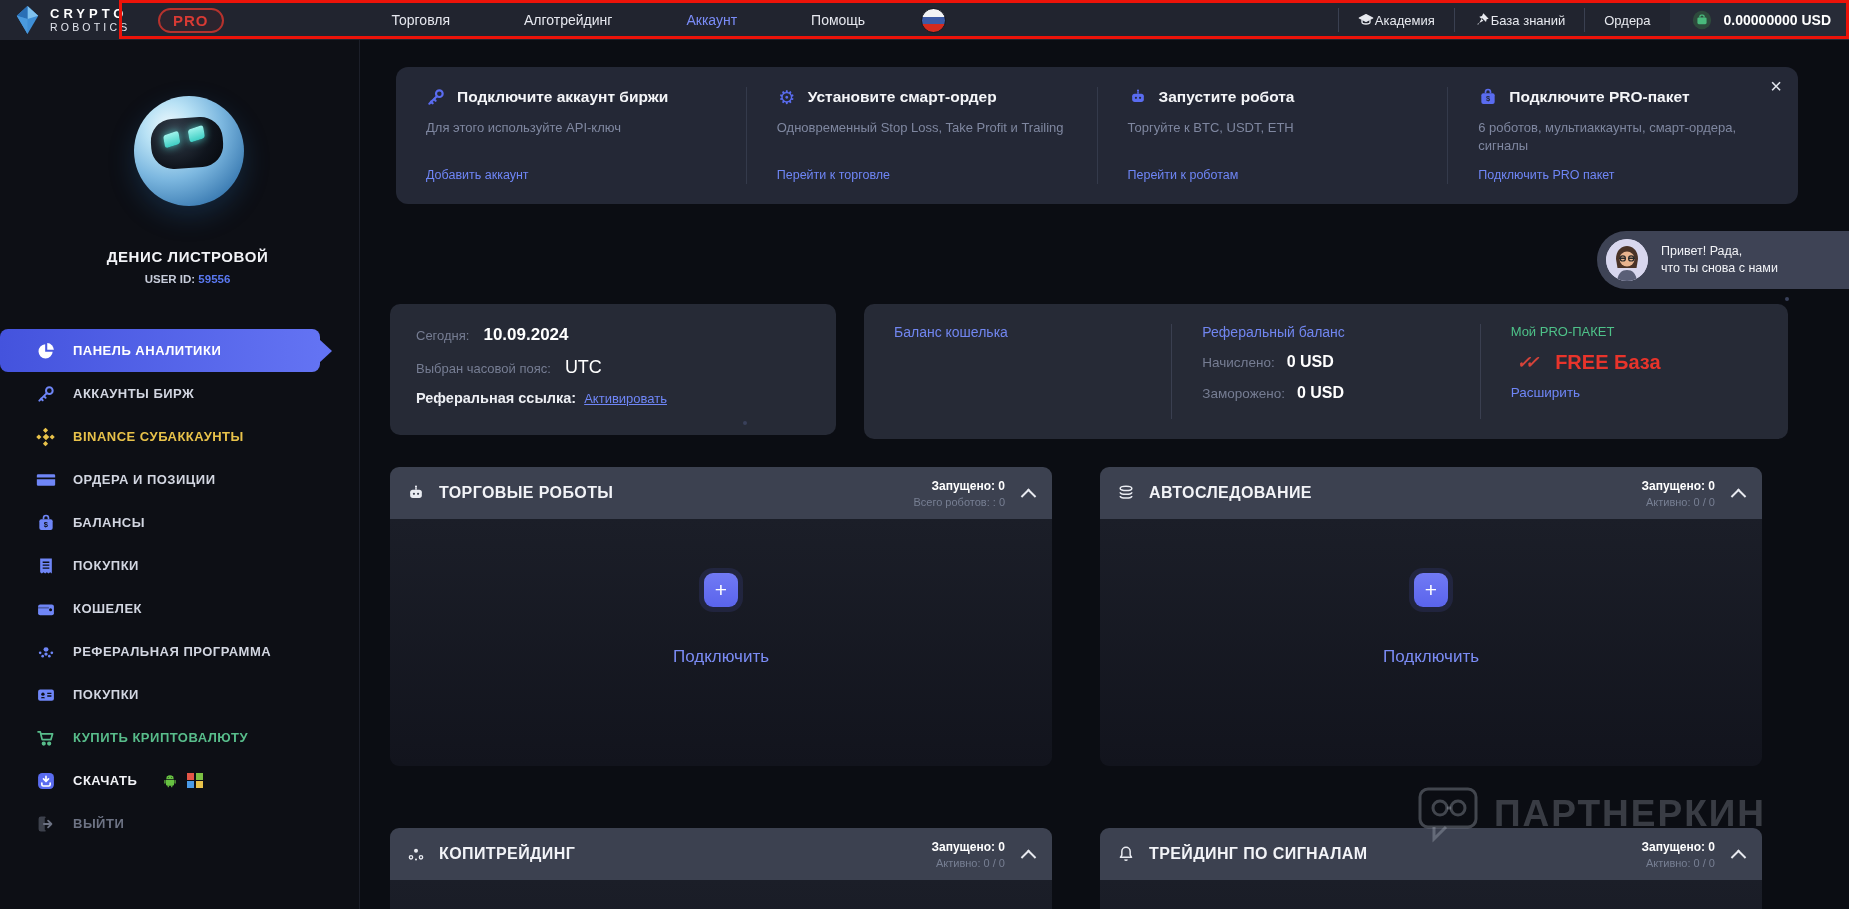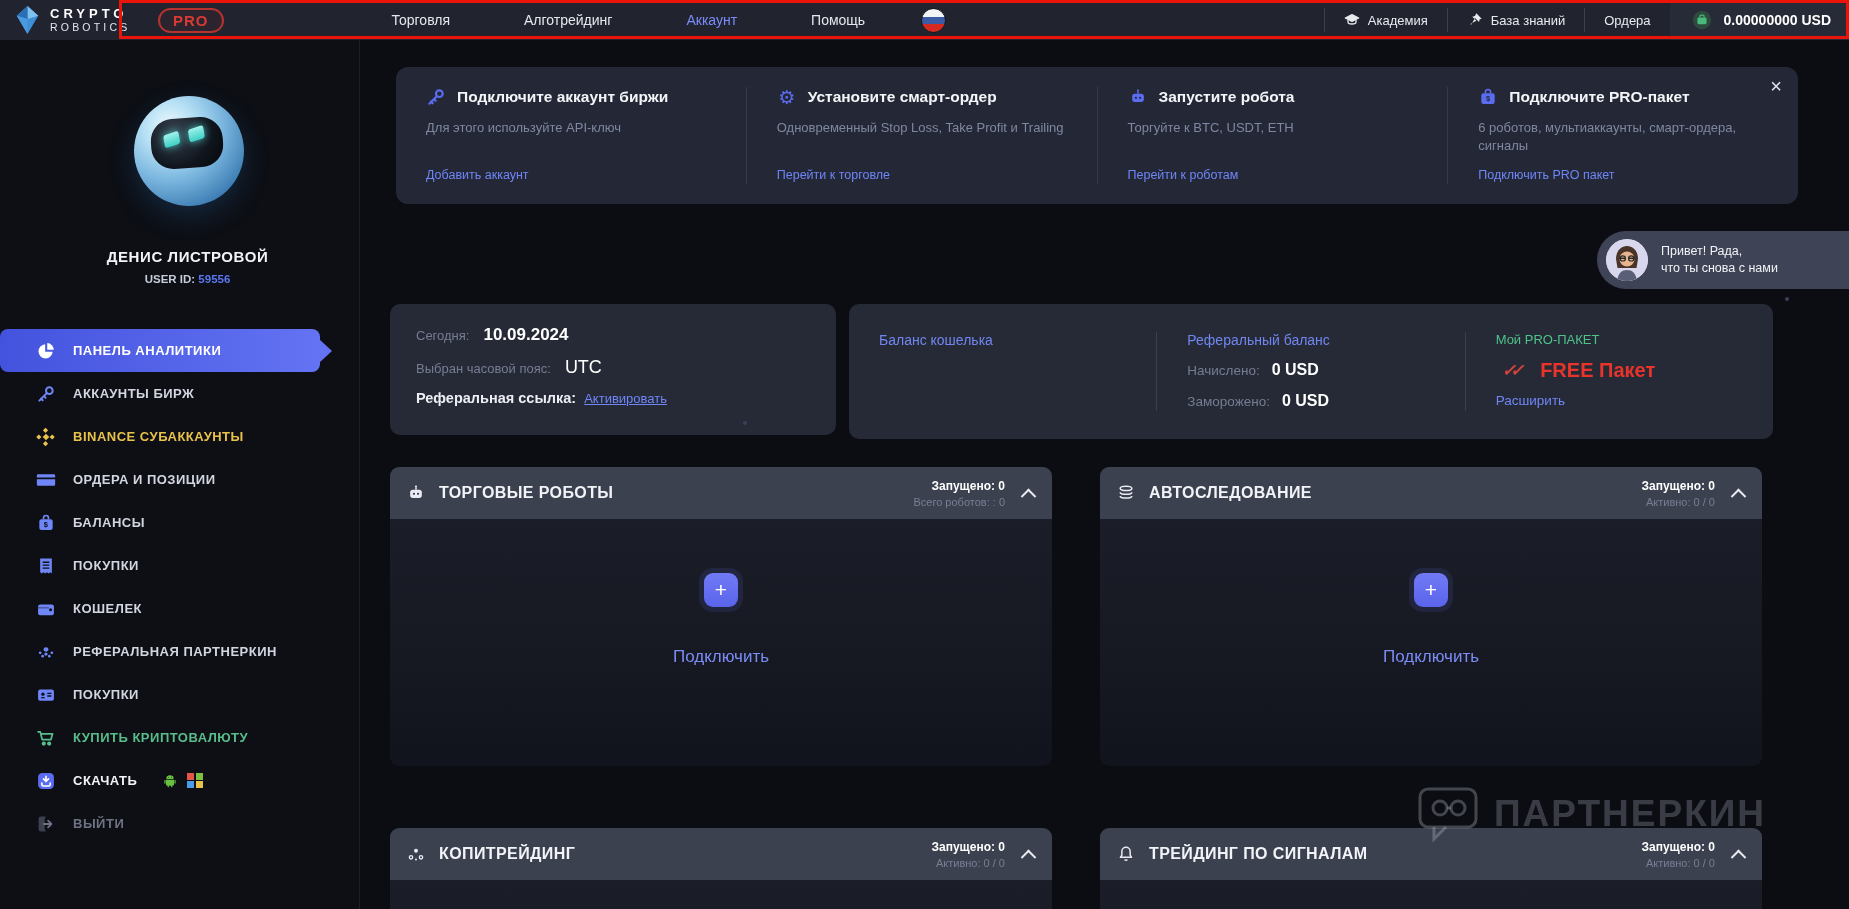--- a/index.html
+++ b/index.html
@@ -13,21 +13,21 @@
   .logo-l1 { font-size:13px; font-weight:bold; letter-spacing:4px; color:#fff; }
   .logo-l2 { font-size:10.5px; letter-spacing:3.2px; color:#e3e6ee; }
   .pro-badge { margin-left:26px; border:2px solid #b6322d; border-radius:14px; padding:2px 13px; color:#d83a34; font-weight:bold; font-size:15px; letter-spacing:1px; background:rgba(180,40,40,.07); }
   .nav { display:flex; align-items:center; gap:74px; margin-left:168px; }
   .nav-item { font-size:14px; color:#e6e8ef; cursor:pointer; position:relative; }
   .nav-item.active { color:#7a8cf8; }
   .nav-item.active::after { content:""; position:absolute; left:10%; right:10%; bottom:-11px; height:2px; background:#5a6cf0; }
   .flag { width:25px; height:25px; border-radius:50%; margin-left:56px; background:linear-gradient(180deg,#f2f3f5 0 34%,#3d5aa5 34% 66%,#d52b1e 66% 100%); border:1px solid #151821; }
   .tb-right { margin-left:auto; display:flex; align-items:center; height:100%; }
   .tb-div { width:1px; height:24px; background:#3a4051; }
-  .tb-link { display:flex; align-items:center; gap:8px; font-size:13px; color:#e8eaf0; padding:0 19px; cursor:pointer; height:100%; }
+  .tb-link { display:flex; align-items:center; gap:1px; font-size:13px; color:#e8eaf0; padding:0 19px; cursor:pointer; height:100%; }
   .tb-wallet { display:flex; align-items:center; gap:12px; background:#272b37; height:100%; padding:0 18px 0 22px; }
   .wallet-balance { font-size:14px; font-weight:bold; color:#fff; }
 
   
   .annotation { position:absolute; left:119px; top:0px; width:1730px; height:39px; border:3px solid #ec1309; z-index:60; pointer-events:none; }
 
   
   .sidebar { position:absolute; top:40px; left:0; width:360px; height:869px; background:#0d0f15; border-right:1px solid #1c1f29; }
   .avatar-wrap { margin:56px auto 0; width:110px; height:110px; position:relative; left:9px; }
   .avatar-ball { width:110px; height:110px; border-radius:50%; background:radial-gradient(circle at 32% 28%, #eef8fd 0%, #b9e2f5 22%, #7db8e0 48%, #3f7fb5 78%, #234e7e 100%); position:relative; box-shadow:0 10px 26px rgba(40,110,180,.25); }
@@ -81,21 +81,21 @@
 
   .card { background:#262a36; border-radius:10px; position:absolute; }
   .card-date { left:29px; top:264px; width:446px; height:131px; padding:21px 26px; }
   .row-lbl { font-size:13px; color:#767d93; }
   .row-val { font-size:17px; font-weight:bold; color:#fff; }
   .date-row { display:flex; align-items:baseline; gap:14px; margin-bottom:12px; }
   .ref-row { display:flex; align-items:baseline; gap:8px; margin-top:3px; }
   .ref-lbl { font-size:14.5px; font-weight:bold; color:#eceef3; }
   .link { color:#6f86f7; font-size:13px; text-decoration:underline; cursor:pointer; }
 
-  .card-balances { left:488px; top:264px; width:924px; height:135px; display:flex; padding:28px 0;justify-content:space-between; }
+  .card-balances { left:503px; top:264px; width:924px; height:135px; display:flex; padding:20px 0;justify-content:space-between; }
   .bal-sec { padding:0 30px; flex:1; }
   .bal-sec + .bal-sec { border-left:1px solid #3a3f50; }
   .bal-title { font-size:14px; color:#7186f0; }
   .bal-row { display:flex; align-items:baseline; gap:12px; margin-top:13px; }
   .bal-row .row-lbl { font-size:13.5px; }
   .bal-row .row-val { font-size:16px; }
   .pro-title { font-size:13px; color:#4ec289; }
   .pro-row { display:flex; align-items:center; gap:16px; margin-top:12px; margin-left:6px; }
   .pro-checks { color:#d5433a; font-size:17px; font-weight:bold; font-style:italic; letter-spacing:-6px; padding-right:6px; }
   .pro-name { font-size:20px; font-weight:800; color:#e8342b; }
@@ -276,21 +276,21 @@
         <span class="ic">
           <svg viewBox="0 0 24 24" fill="currentColor">
               <ellipse cx="12" cy="9" rx="3" ry="2.6"></ellipse>
               <circle cx="5" cy="13" r="1.6"></circle>
               <circle cx="19" cy="13" r="1.6"></circle>
               <circle cx="8" cy="17" r="1.6"></circle>
               <circle cx="16" cy="17" r="1.6"></circle>
               <circle cx="12" cy="14.5" r="2"></circle>
             </svg>
         </span>
-        <span>РЕФЕРАЛЬНАЯ ПАРТНЕРКИН</span>
+        <span>РЕФЕРАЛЬНАЯ ПРОГРАММА</span>
       </div>
       <div class="mi">
         <span class="ic">
           <svg viewBox="0 0 24 24" fill="currentColor">
               <rect x="2.5" y="5.5" width="19" height="13.5" rx="2.5"></rect>
               <circle cx="8.3" cy="11" r="2" fill="#0d0f15"></circle>
               <path d="M5.8 15.8c.6-1.7 4.4-1.7 5 0z" fill="#0d0f15"></path>
               <path d="M13.5 10h5M13.5 13.2h5" stroke="#0d0f15" stroke-width="1.7"></path>
             </svg>
         </span>
@@ -452,21 +452,21 @@
         </div>
         <div class="bal-row">
           <span class="row-lbl">Заморожено:</span>
           <span class="row-val">0 USD</span>
         </div>
       </div>
       <div class="bal-sec">
         <div class="pro-title">Мой PRO-ПАКЕТ</div>
         <div class="pro-row">
           <span class="pro-checks">✓✓</span>
-          <span class="pro-name">FREE Пакет</span>
+          <span class="pro-name">FREE База</span>
         </div>
         <span class="expand link" style="text-decoration:none;">Расширить</span>
       </div>
     </div>
 
     <div class="panel p0">
       <div class="p-head">
         <span class="p-title">
           <span class="ic">
             <svg viewBox="0 0 24 24" fill="#e9ebf1">

